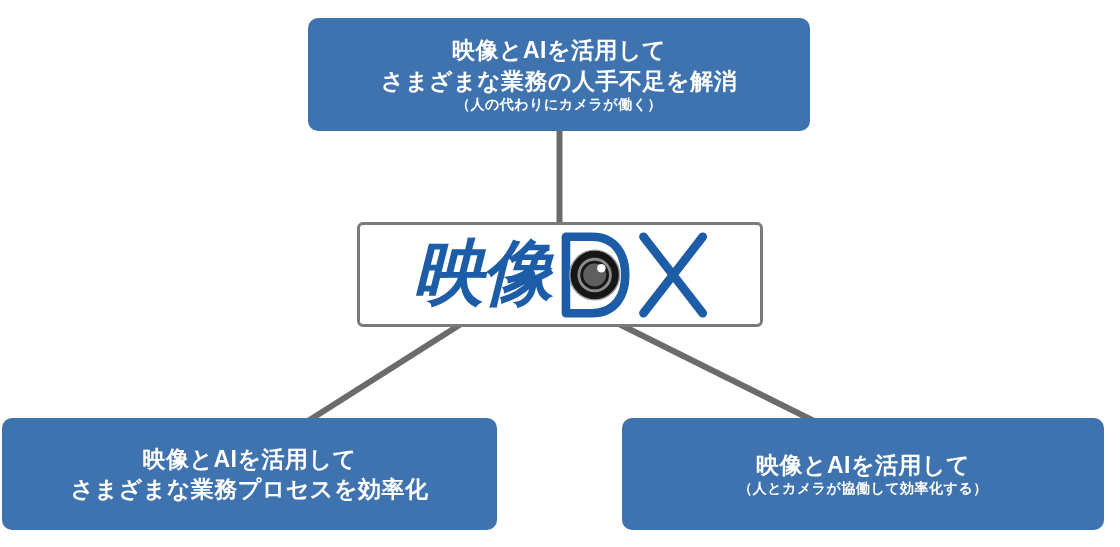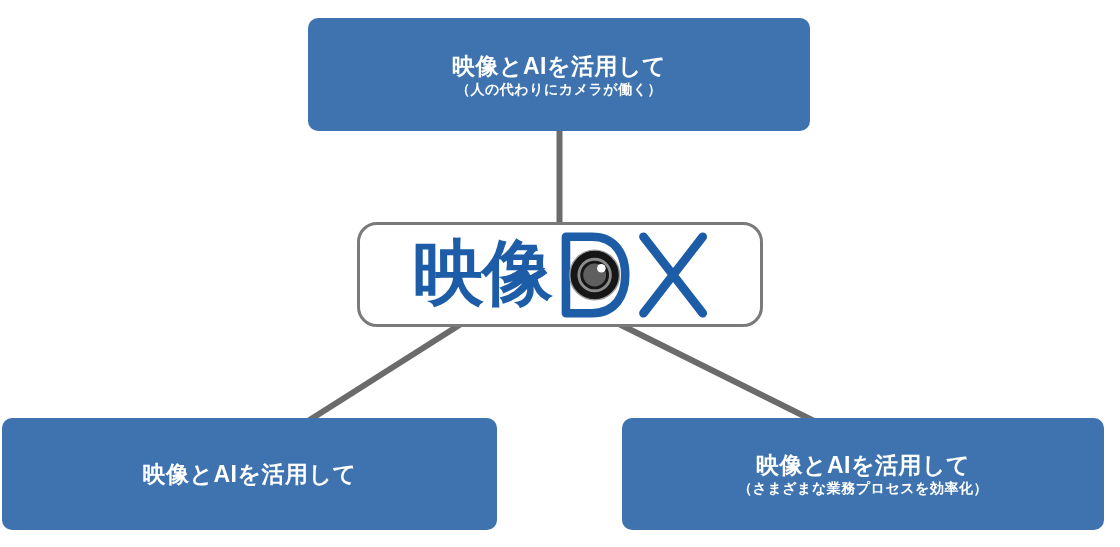--- a/index.html
+++ b/index.html
@@ -63,24 +63,25 @@
   .box-top    { left: 308px; top: 18px;  width: 502px; height: 113px; }
   .box-bl     { left: 2px;   top: 418px; width: 495px; height: 112px; }
   .box-br     { left: 622px; top: 418px; width: 482px; height: 112px; }
   .logo-box {
     position: absolute;
     left: 357px; top: 222px;
     width: 406px; height: 105px;
     z-index: 3;
     background: var(--background);
     border: 3px solid var(--logo-border);
-    border-radius: 20px;
+    border-radius: 6px;
     display: flex;
     align-items: center;
     justify-content: center;
+    font-style: italic;
   }
   .logo-eizo {
     color: var(--logo-blue);
     font-size: 71px;
     font-weight: 800;
     line-height: 1;
     letter-spacing: -2px;
     margin-right: 4px;
     transform: translateY(-2px);
   }
@@ -97,20 +98,21 @@
 <div class="canvas">
 
   <svg class="connector-svg" viewBox="0 0 1120 547" xmlns="http://www.w3.org/2000/svg">
     <line x1="559.5" y1="128" x2="559.5" y2="226"></line>
     <line x1="461" y1="324" x2="308" y2="421"></line>
     <line x1="619" y1="324" x2="814" y2="421"></line>
   </svg>
 
   <div class="bluebox box-top">
     <div class="main-line">映像とAIを活用して</div>
+    <div class="main-line">さまざまな業務の人手不足を解消</div>
     <div class="note-line">（人の代わりにカメラが働く）</div>
   </div>
 
   <div class="logo-box">
     <span class="logo-eizo">映像</span>
     <svg class="logo-dx-svg" width="152" height="88" viewBox="0 0 158 92" xmlns="http://www.w3.org/2000/svg">
       <path class="letter-stroke" d="M 11 6 H 38 C 63 6 73 25 73 46 C 73 67 63 86 38 86 H 11 Z" stroke-linejoin="round"></path>
       <g>
         <circle cx="41" cy="46" r="26" fill="var(--lens-dark)" stroke="var(--lens-rim)" stroke-width="1.5"></circle>
         <circle cx="41" cy="46" r="16.5" fill="none" stroke="var(--lens-ring)" stroke-width="3"></circle>
@@ -119,20 +121,21 @@
       </g>
       <g>
         <path class="letter-stroke" d="M 92 6 L 154 86" stroke-linecap="round"></path>
         <path class="letter-stroke" d="M 154 6 L 92 86" stroke-linecap="round"></path>
       </g>
     </svg>
   </div>
 
   <div class="bluebox box-bl">
     <div class="main-line">映像とAIを活用して</div>
+    <div class="main-line">さまざまな業務プロセスを効率化</div>
   </div>
 
   <div class="bluebox box-br">
     <div class="main-line">映像とAIを活用して</div>
-    <div class="note-line">（さまざまな業務プロセスを効率化）</div>
+    <div class="note-line">（人とカメラが協働して効率化する）</div>
   </div>
 
 </div>
 
 </body></html>

